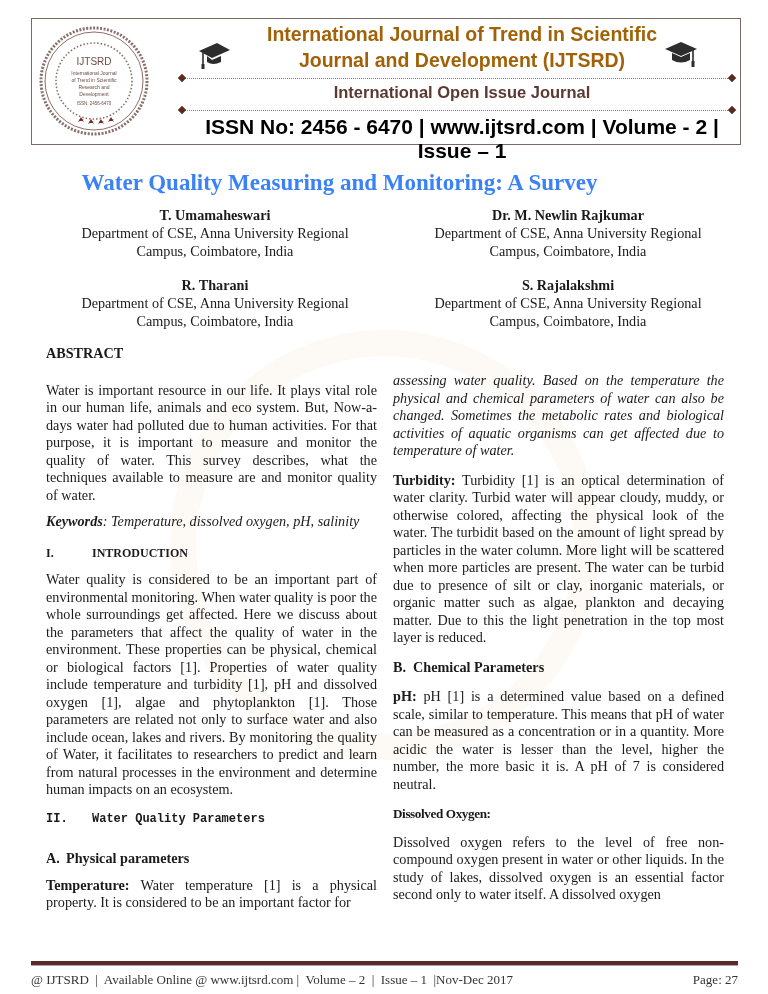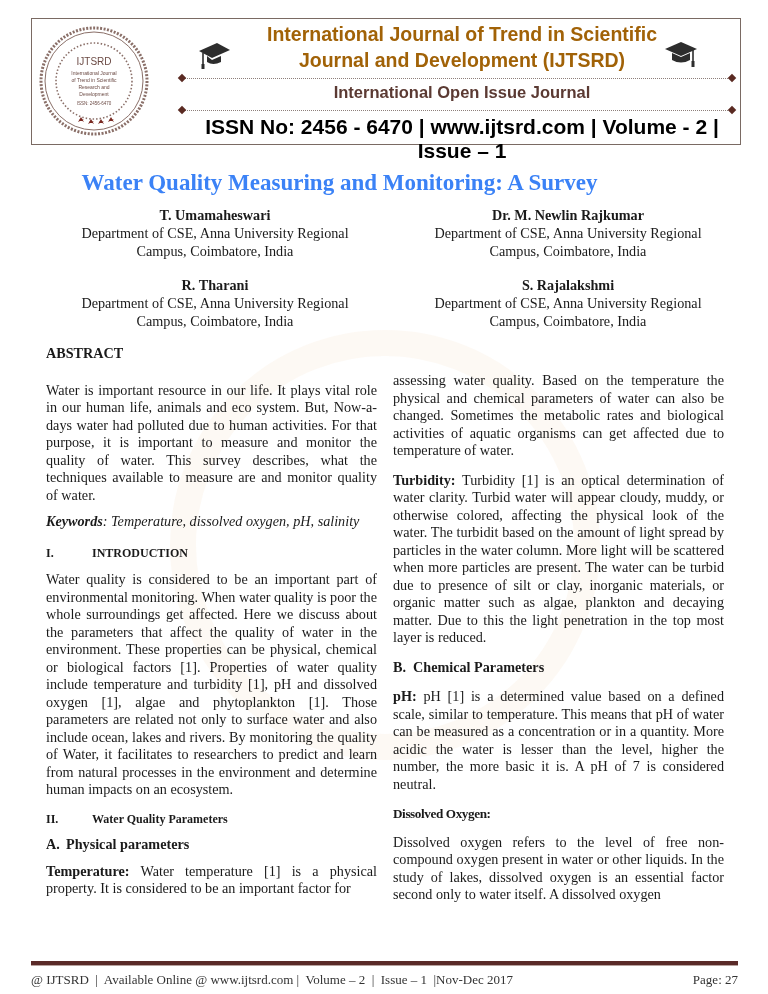--- a/index.html
+++ b/index.html
@@ -140,27 +140,27 @@
   <div>Department of CSE, Anna University Regional</div>
   <div>Campus, Coimbatore, India</div>
 </div>
 
 <div class="col col-left">
   <div class="h-abs">ABSTRACT</div>
   <p>Water is important resource in our life. It plays vital role in our human life, animals and eco system. But, Now-a-days water had polluted due to human activities. For that purpose, it is important to measure and monitor the quality of water. This survey describes, what the techniques available to measure are and monitor quality of water.</p>
   <p class="kw" style="margin-bottom:14px;"><b>Keywords</b><span>: Temperature, dissolved oxygen, pH, salinity</span></p>
   <div class="h-sec"><span class="num">I.</span><span>INTRODUCTION</span></div>
   <p style="margin-bottom:12px;">Water quality is considered to be an important part of environmental monitoring. When water quality is poor the whole surroundings get affected. Here we discuss about the parameters that affect the quality of water in the environment. These properties can be physical, chemical or biological factors [1]. Properties of water quality include temperature and turbidity [1], pH and dissolved oxygen [1], algae and phytoplankton [1]. Those parameters are related not only to surface water and also include ocean, lakes and rivers. By monitoring the quality of Water, it facilitates to researchers to predict and learn from natural processes in the environment and determine human impacts on an ecosystem.</p>
-  <div class="h-sec" style="margin-bottom:8px;"><span class="num">II.</span><span>Water Quality Parameters</span></div>
+  <div class="h-sec" style="margin-bottom:22px;font-family:Liberation Mono, monospace;"><span class="num">II.</span><span>Water Quality Parameters</span></div>
   <div class="h-sub" style=""><span class="num">A.</span><span>Physical parameters</span></div>
   <p><b>Temperature:</b><span> Water temperature [1] is a physical property. It is considered to be an important factor for</span></p>
 </div>
 
 <div class="col col-right">
-  <p style="margin-bottom:12px;">assessing water quality. Based on the temperature the physical and chemical parameters of water can also be changed. Sometimes the metabolic rates and biological activities of aquatic organisms can get affected due to temperature of water.</p>
+  <p style="margin-bottom:12px;font-style:italic;">assessing water quality. Based on the temperature the physical and chemical parameters of water can also be changed. Sometimes the metabolic rates and biological activities of aquatic organisms can get affected due to temperature of water.</p>
   <p style="margin-bottom:12px;"><b>Turbidity:</b><span> Turbidity [1] is an optical determination of water clarity. Turbid water will appear cloudy, muddy, or otherwise colored, affecting the physical look of the water. The turbidit based on the amount of light spread by particles in the water column. More light will be scattered when more particles are present.  The water can be turbid due to presence of silt or clay, inorganic materials, or organic matter such as algae, plankton and decaying matter. Due to this the light penetration in the top most layer is reduced.</span></p>
   <div class="h-sub" style="margin-bottom:12px;"><span class="num">B.</span><span>Chemical Parameters</span></div>
   <p style="margin-bottom:12px;"><b>pH:</b><span> pH [1] is a determined value based on a defined scale, similar to temperature. This means that pH of water can be measured as a concentration or in a quantity. More acidic the water is lesser than the level, higher the number, the more basic it is. A pH of 7 is considered neutral.</span></p>
   <div class="h-do">Dissolved Oxygen:</div>
   <p>Dissolved oxygen refers to the level of free non-compound oxygen present in water or other liquids. In the study of lakes, dissolved oxygen is an essential factor second only to water itself. A dissolved oxygen</p>
 </div>
 
 <div class="footer-rule"></div>
 <div class="footer">
   <span style="white-space:pre;">@ IJTSRD  |  Available Online @ www.ijtsrd.com |  Volume – 2  |  Issue – 1  |Nov-Dec 2017</span>

